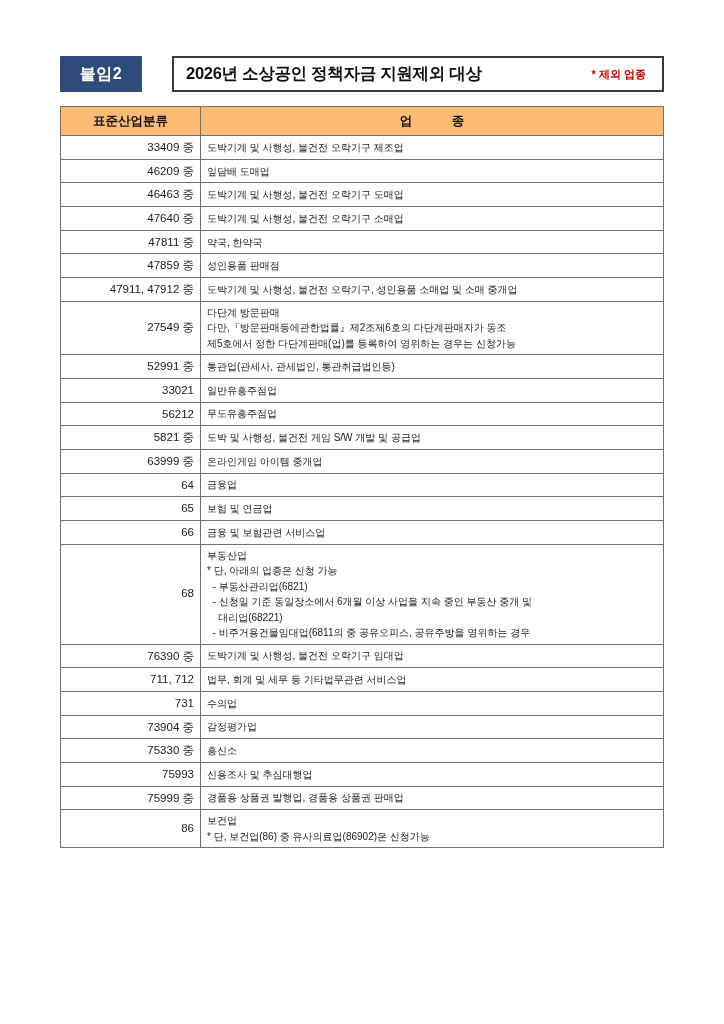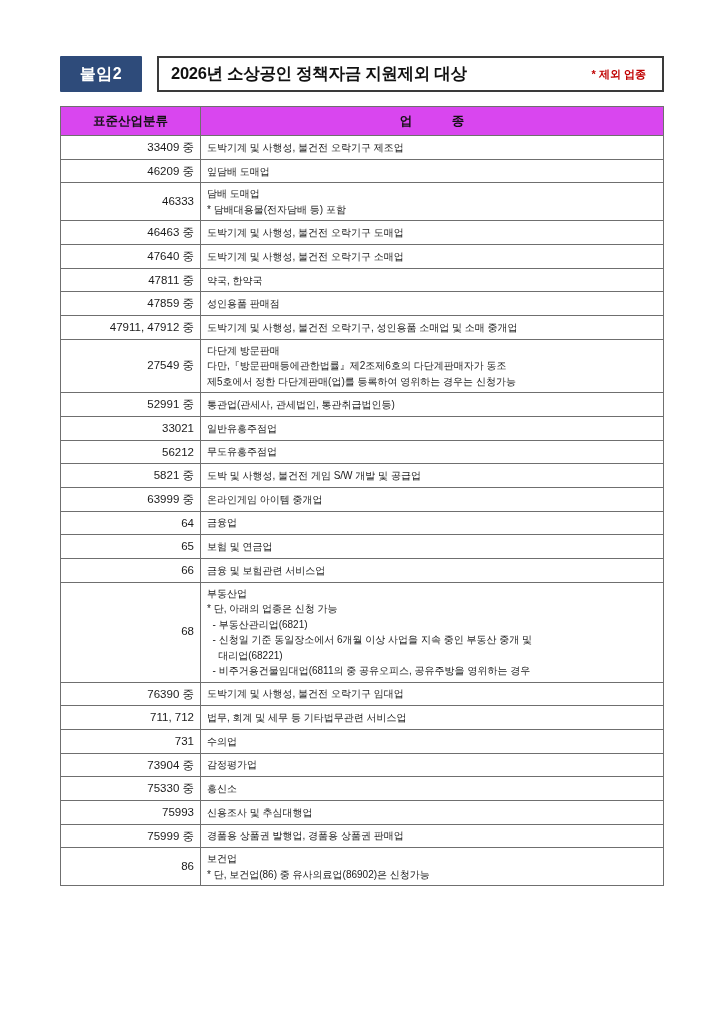--- a/index.html
+++ b/index.html
@@ -18,21 +18,21 @@
     width: 724px;
     height: 1024px;
     box-sizing: border-box;
     padding: 56px 60px 0 60px;
     position: relative;
   }
   
   .header-row {
     display: flex;
     align-items: stretch;
-    gap: 15px;
+    gap: 9px;
     margin-bottom: 14px;
   }
   .attach-badge {
     width: 82px;
     min-height: 34px;
     background: #2e4b7a;
     color: #ffffff;
     font-size: 16px;
     font-weight: bold;
     display: flex;
@@ -42,20 +42,21 @@
     border-radius: 1px;
   }
   .title-box {
     flex: 1;
     border: 2px solid #3a3a3a;
     display: flex;
     align-items: center;
     padding: 5px 10px 5px 12px;
     box-sizing: border-box;
     min-height: 34px;
+    margin-left: 21px;
   }
   .doc-title {
     font-size: 16.5px;
     font-weight: bold;
     color: #111111;
     letter-spacing: -0.3px;
     white-space: nowrap;
   }
   .title-note {
     margin-left: auto;
@@ -71,21 +72,21 @@
     border-collapse: collapse;
     table-layout: fixed;
     font-size: 11.5px;
   }
   table.main col.c-code { width: 140px; }
   table.main th, table.main td {
     border: 1px solid #6f6f6f;
     vertical-align: middle;
   }
   table.main thead th {
-    background: #d946ef;
+    background: #fdba74;
     font-size: 12.5px;
     font-weight: bold;
     height: 24px;
     padding: 2px 4px;
     text-align: center;
     color: #111111;
   }
   table.main thead th.biz-head {
     letter-spacing: 18px;
     text-indent: 18px;
@@ -140,27 +141,20 @@
           <td class="name">
             <span class="multi">도박기계 및 사행성, 불건전 오락기구 제조업</span>
           </td>
         </tr>
         <tr>
           <td class="code">46209 중</td>
           <td class="name">
             <span class="multi">잎담배 도매업</span>
           </td>
         </tr>
-        <tr class="r-tall">
-          <td class="code">46333</td>
-          <td class="name">
-            <span class="multi">담배 도매업
-* 담배대용물(전자담배 등) 포함</span>
-          </td>
-        </tr>
         <tr>
           <td class="code">46463 중</td>
           <td class="name">
             <span class="multi">도박기계 및 사행성, 불건전 오락기구 도매업</span>
           </td>
         </tr>
         <tr>
           <td class="code">47640 중</td>
           <td class="name">
             <span class="multi">도박기계 및 사행성, 불건전 오락기구 소매업</span>

